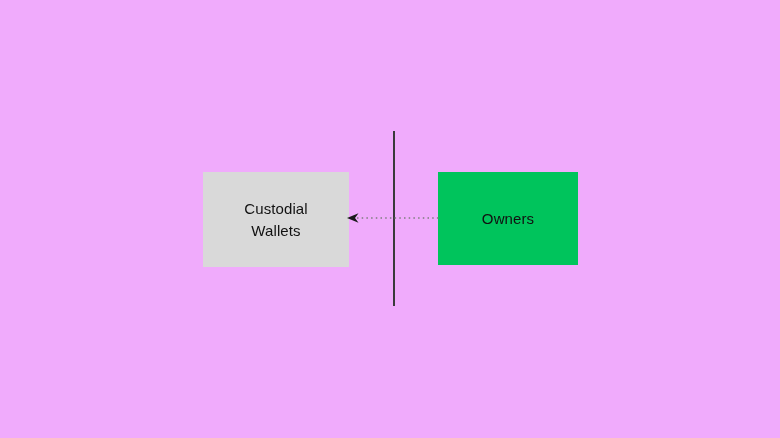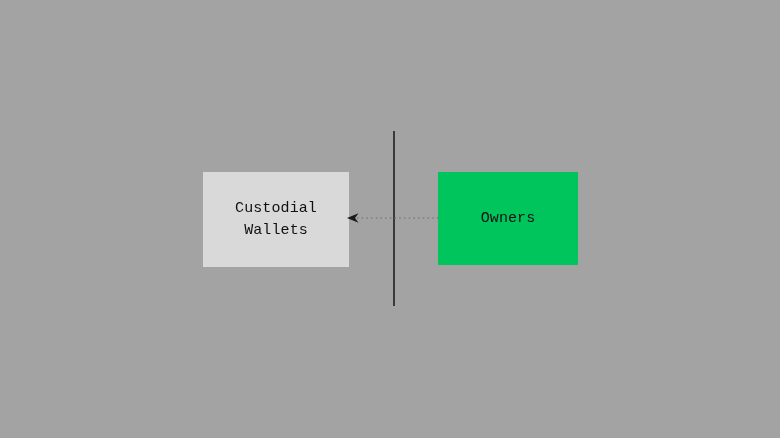--- a/index.html
+++ b/index.html
@@ -5,23 +5,22 @@
   html, body {
     margin: 0;
     padding: 0;
     background: #ffffff;
     font-family: "Liberation Sans", "DejaVu Sans", sans-serif;
   }
   .canvas {
     position: relative;
     width: 780px;
     height: 438px;
-    background: #a3a3a3;
+    background: #f0abfc;
     overflow: hidden;
-    font-family: Liberation Mono, monospace;
   }
   .node {
     position: absolute;
     display: flex;
     align-items: center;
     justify-content: center;
     text-align: center;
     font-size: 15px;
     font-weight: 500;
     letter-spacing: 0.1px;

